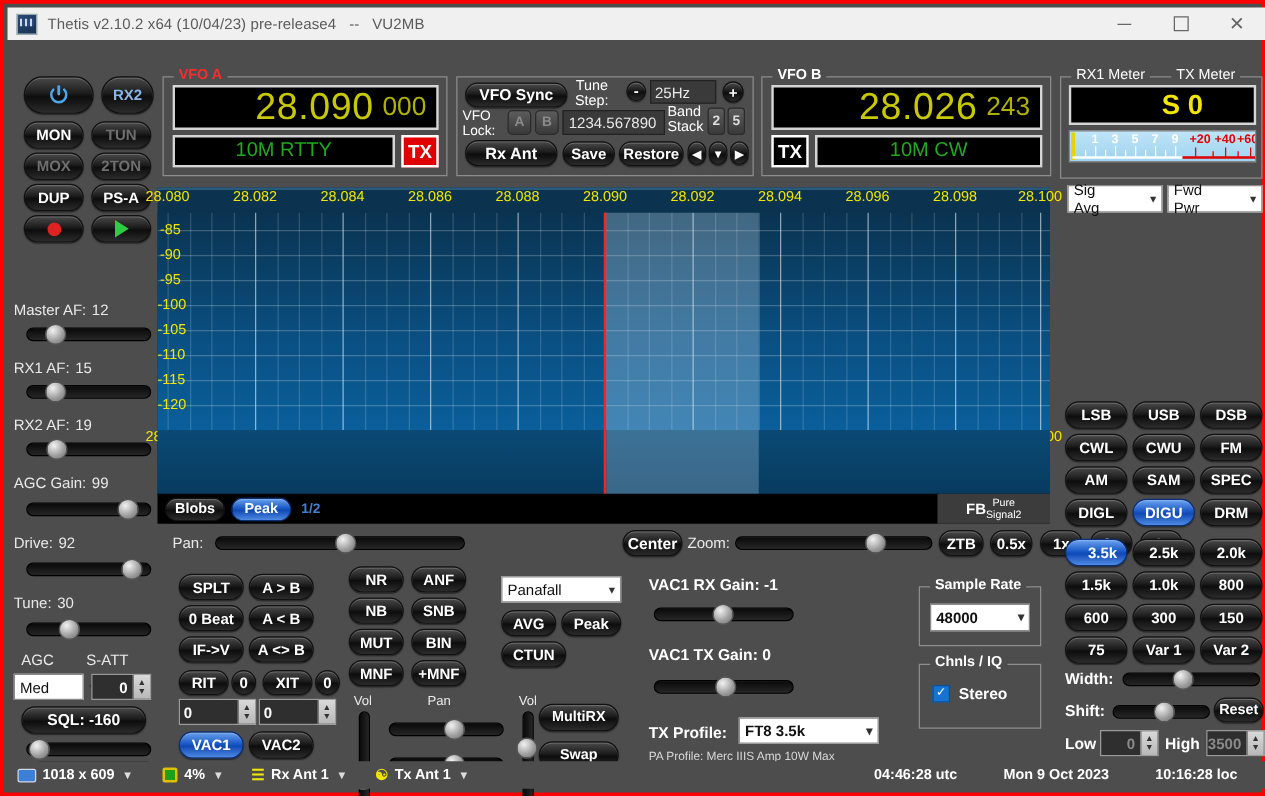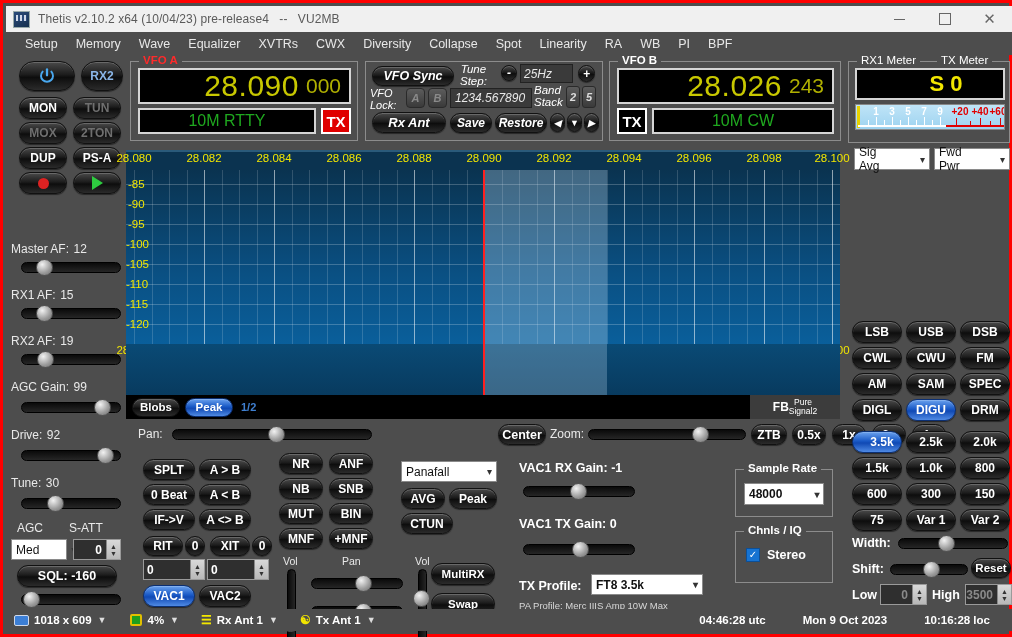--- a/index.html
+++ b/index.html
@@ -253,36 +253,20 @@
   <div class="titlebar">
     <div class="tb-icon"></div>
     <div class="tb-title">Thetis v2.10.2 x64 (10/04/23) pre-release4   --   VU2MB</div>
     <div class="tb-buttons">
       <div class="tb-btn tb-min"></div>
       <div class="tb-btn tb-max"></div>
       <div class="tb-btn tb-close">✕</div>
     </div>
   </div>
 
-  <div class="menubar">
-    <div class="menu-item">Setup</div>
-    <div class="menu-item">Memory</div>
-    <div class="menu-item">Wave</div>
-    <div class="menu-item">Equalizer</div>
-    <div class="menu-item">XVTRs</div>
-    <div class="menu-item">CWX</div>
-    <div class="menu-item">Diversity</div>
-    <div class="menu-item">Collapse</div>
-    <div class="menu-item">Spot</div>
-    <div class="menu-item">Linearity</div>
-    <div class="menu-item">RA</div>
-    <div class="menu-item">WB</div>
-    <div class="menu-item">PI</div>
-    <div class="menu-item">BPF</div>
-  </div>
 
   <div style="position:absolute;left:8px;top:58px;width:112px;height:550px;">
 
     <div class="pill" style="position:absolute;left:8px;top:0;width:56px;height:30px;">
       <svg width="18" height="18" viewBox="0 0 24 24">
         <path d="M12 3 V11" stroke="#49a8ef" stroke-width="3" stroke-linecap="round" fill="none"></path>
         <path d="M6.2 6.2 a8 8 0 1 0 11.6 0" stroke="#49a8ef" stroke-width="2.6" fill="none" stroke-linecap="round"></path>
       </svg>
     </div>
     <div class="pill" style="position:absolute;left:70px;top:0;width:42px;height:30px;color:#8ab6e8;">RX2</div>
@@ -381,21 +365,21 @@
   <div class="grp" style="left:127px;top:58px;width:228px;height:80px;">
     <div class="grp-label" style="color:#ff2a2a;">VFO A</div>
     <div class="lcd" style="position:absolute;left:7px;top:6px;width:213px;height:36px;">
       <span class="freq-main">28.090</span>
       <span class="freq-sub">000</span>
     </div>
     <div class="lcd-band" style="position:absolute;left:7px;top:46px;width:178px;height:26px;">10M RTTY</div>
     <div class="tx-box" style="position:absolute;left:190px;top:46px;width:30px;height:26px;">TX</div>
   </div>
 
-  <div class="grp" style="left:362px;top:58px;width:238px;height:80px;font-style:italic;">
+  <div class="grp" style="left:362px;top:58px;width:238px;height:80px;">
     <div class="pill" style="position:absolute;left:6px;top:4px;width:82px;height:20px;font-size:12.5px;">VFO Sync</div>
     <div style="position:absolute;left:4px;top:26px;color:#fff;font-size:11px;line-height:11.5px;white-space:pre;">VFO
 Lock:</div>
     <div class="sqbtn" style="position:absolute;left:40px;top:26px;width:19px;height:20px;color:#8a8a8a;border-radius:4px;">A</div>
     <div class="sqbtn" style="position:absolute;left:62px;top:26px;width:19px;height:20px;color:#8a8a8a;border-radius:4px;">B</div>
 
     <div style="position:absolute;left:94px;top:1px;color:#fff;font-size:11.5px;line-height:12px;white-space:pre;text-align:center;">Tune
 Step:</div>
     <div class="pill" style="position:absolute;left:135px;top:3px;width:16px;height:16px;font-size:12px;">-</div>
     <div class="combo-dark" style="position:absolute;left:154px;top:2px;width:53px;height:19px;justify-content:flex-start;padding-left:3px;">25Hz</div>

